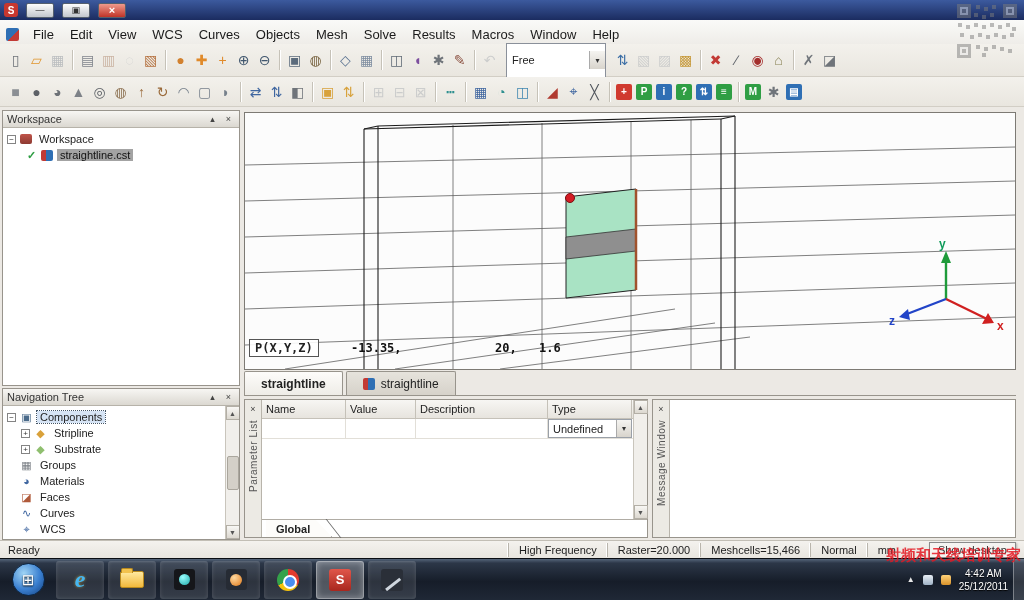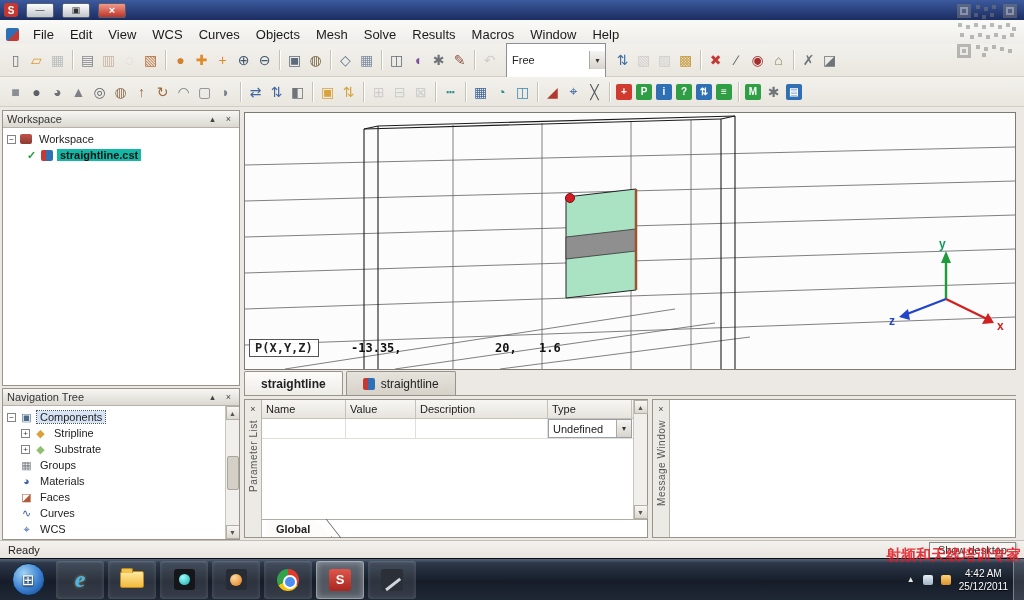--- a/index.html
+++ b/index.html
@@ -36,21 +36,21 @@
 #nav-panel{left:2px;top:388px;width:238px;height:152px;}
 .panel-header{height:17px;background:linear-gradient(#f7f6f3,#dbd8d1);border-bottom:1px solid #b6b2a9;display:flex;align-items:center;font-size:11px;color:#333;padding:0 4px;gap:3px;}
 .panel-header .sp{flex:1;}
 .ph-btn{width:13px;height:13px;display:flex;align-items:center;justify-content:center;font-size:9px;color:#444;border:1px solid transparent;}
 .panel-body{position:relative;font-size:11px;padding-top:3px;height:calc(100% - 17px);overflow:hidden;}
 .tree-row{display:flex;align-items:center;height:16px;padding-left:4px;gap:4px;white-space:nowrap;}
 .expander{width:9px;height:9px;border:1px solid #848484;background:#fff;font-size:8px;line-height:7px;display:flex;align-items:center;justify-content:center;color:#333;flex:none;}
 .expander.none{border:none;background:transparent;}
 .tree-icon{width:13px;font-size:11px;display:flex;align-items:center;justify-content:center;flex:none;}
 .tree-label{padding:0 3px;}
-.tree-label.selected{background:#14b8a6;font-weight:bold;color:#111;}
+.tree-label.selected{background:#a3a3a3;font-weight:normal;color:#111;}
 .tree-label.focused{background:#d6e4f5;outline:1px dotted #456;}
 .ws-icon{width:12px;height:10px;background:linear-gradient(#c0544a,#8d3a32);border-radius:2px;}
 .cst-doc{width:12px;height:11px;background:linear-gradient(90deg,#c23a35 0 38%,#2f6fb4 38%);border-radius:2px;}
 .check{color:#2f9e44;font-weight:bold;width:10px;flex:none;}
 .child{padding-left:24px;}
 
 .vscroll{position:absolute;right:0;top:0;bottom:0;width:14px;background:#f1efeb;border-left:1px solid #c9c5bc;display:flex;flex-direction:column;justify-content:space-between;align-items:center;}
 .vscroll .sbtn{width:14px;height:14px;background:linear-gradient(#f8f7f4,#dcd8d0);border:1px solid #b3afa6;font-size:7px;color:#555;display:flex;align-items:center;justify-content:center;}
 .vscroll .thumb{width:12px;flex:0 0 34px;background:#d4d0c8;border:1px solid #aaa69d;border-radius:2px;margin:1px 0;}
 
@@ -424,20 +424,27 @@
   <div class="side-strip">
     <span class="ph-btn">×</span>
     <span class="vlabel">Message Window</span>
   </div>
   <div id="msg-body"></div>
 </div>
 
 <div id="statusbar">
   <span id="status-ready">Ready</span>
   <span id="status-spacer"></span>
+  <span id="status-segments" style="display:flex;margin-right:118px;">
+      <span class="status-seg">High Frequency</span>
+      <span class="status-seg">Raster=20.000</span>
+      <span class="status-seg">Meshcells=15,466</span>
+      <span class="status-seg">Normal</span>
+      <span class="status-seg">mm</span>
+    </span>
   <span id="show-desktop-tip">Show desktop</span>
 </div>
 
 <div id="taskbar">
   <div class="tb-slot">
     <span id="start-orb">⊞</span>
   </div>
   <div class="tb-slot lit">
     <span class="ie-e">e</span>
   </div>

